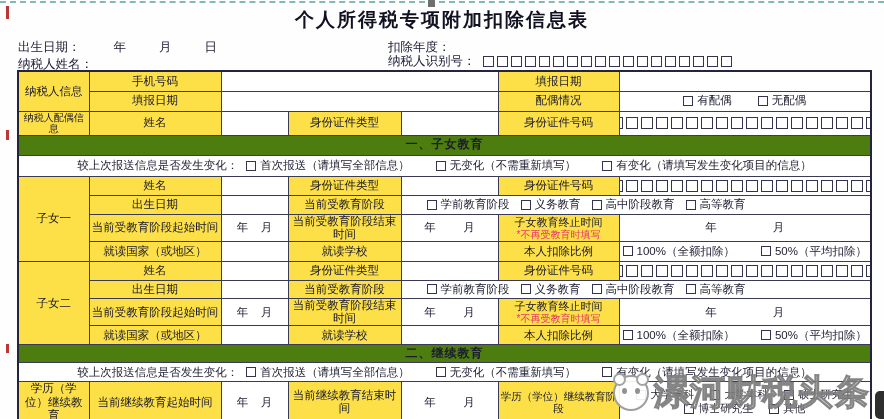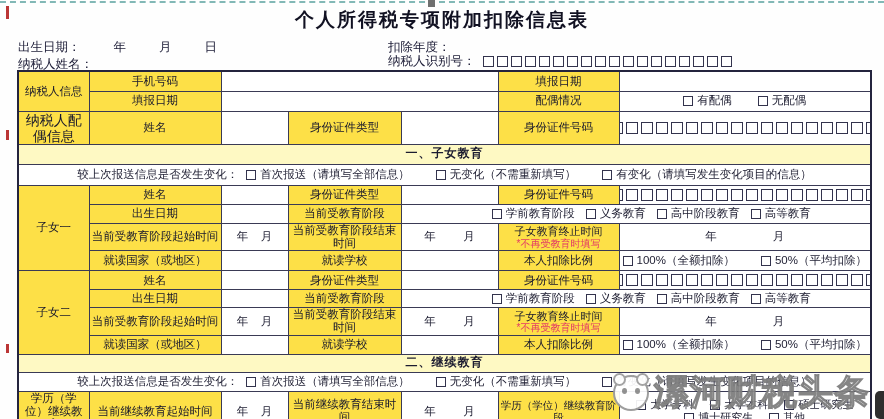--- a/index.html
+++ b/index.html
@@ -24,31 +24,31 @@
   .hdr-a-right{top:39px;left:388px;}
   .hdr-b-right{top:53px;left:388px;display:flex;align-items:center;gap:7px;}
   .boxes-sm{display:inline-flex;gap:3px;align-items:center;}
   .boxes-sm .idbox{width:9px;height:9px;}
   
   table.form{position:absolute;top:70px;left:17px;width:853px;table-layout:fixed;
     border-collapse:collapse;border:2px solid #24243e;}
   td{border:1px solid #3a3a55;padding:0 1px;font-size:11.5px;text-align:center;
     vertical-align:middle;overflow:hidden;line-height:1.15;}
   .lbl{background:#fde047;color:#16162c;}
-  .lbl-xs{font-size:14px;}
+  .lbl-xs{font-size:10px;}
   .lbl-sm{font-size:10.5px;}
-  .sect{background:#fef9c3;font-weight:bold;font-size:12px;letter-spacing:1px;}
+  .sect{background:#4d7c0f;font-weight:bold;font-size:12px;letter-spacing:1px;}
   .val{background:#ffffff;}
   .red{color:#e23a66;font-size:10px;line-height:1.1;}
   .term{font-size:11px;line-height:1.15;}
   .h18{height:18px}.h19{height:19px}.h20{height:20px}.h21{height:21px}.h23{height:23px}.h31{height:31px}
   .ymwrap{display:flex;justify-content:space-around;align-items:center;padding:0 8px;}
   .ymwrap.wide{justify-content:center;gap:56px;}
   .optrow{display:flex;justify-content:center;align-items:center;gap:26px;flex-wrap:nowrap;}
-  .optrow.left{justify-content:center;padding-left:24px;gap:11px;margin-left:7px;}
+  .optrow.left{justify-content:flex-start;padding-left:24px;gap:11px;}
   .optrow.tight{gap:16px;font-size:11px;line-height:1.25;}
   .opt{display:inline-flex;align-items:center;gap:4px;white-space:nowrap;}
   .cb{width:8px;height:8px;border:1px solid #33334d;background:#fff;flex:none;}
   .idboxes{display:flex;justify-content:center;align-items:center;gap:3px;}
   .idbox{width:10px;height:10px;border:1px solid #33334d;background:#fff;flex:none;display:inline-block;}
   .changewrap{display:flex;justify-content:center;align-items:center;gap:8px;}
   
   .wm{position:absolute;top:369px;right:14px;display:flex;align-items:center;gap:5px;z-index:6;}
   .wm-logo{width:32px;height:32px;border:2px solid rgba(125,125,125,.75);border-radius:50%;
     background:rgba(255,255,255,.92);position:relative;flex:none;}

